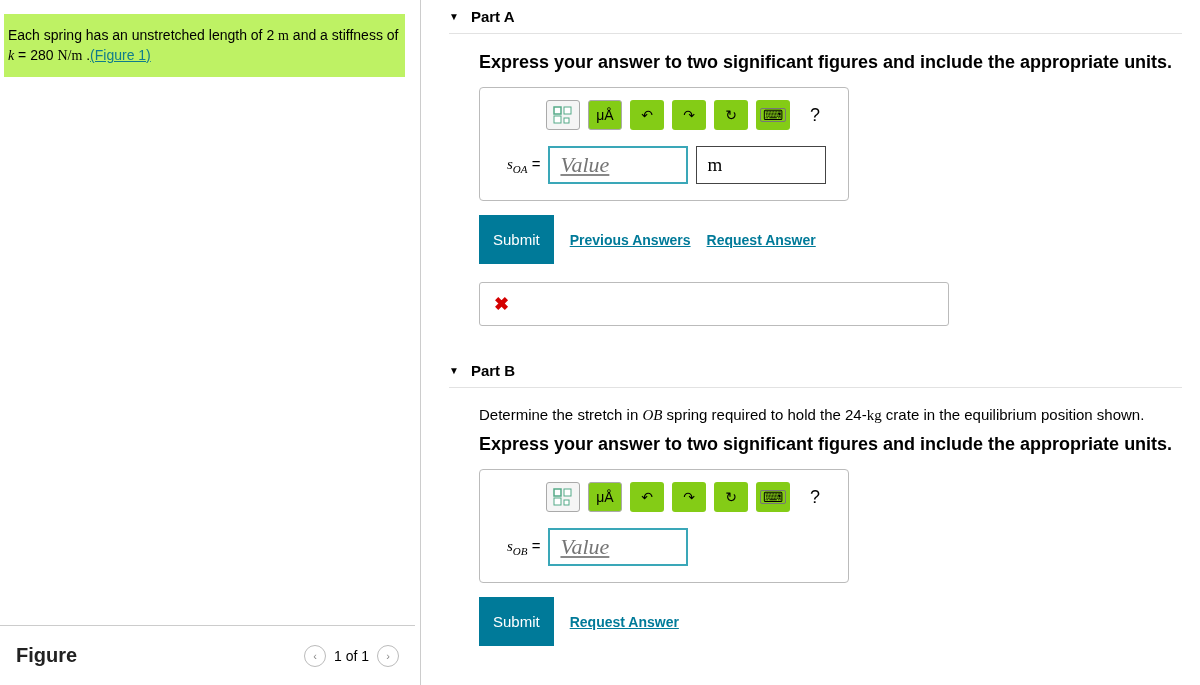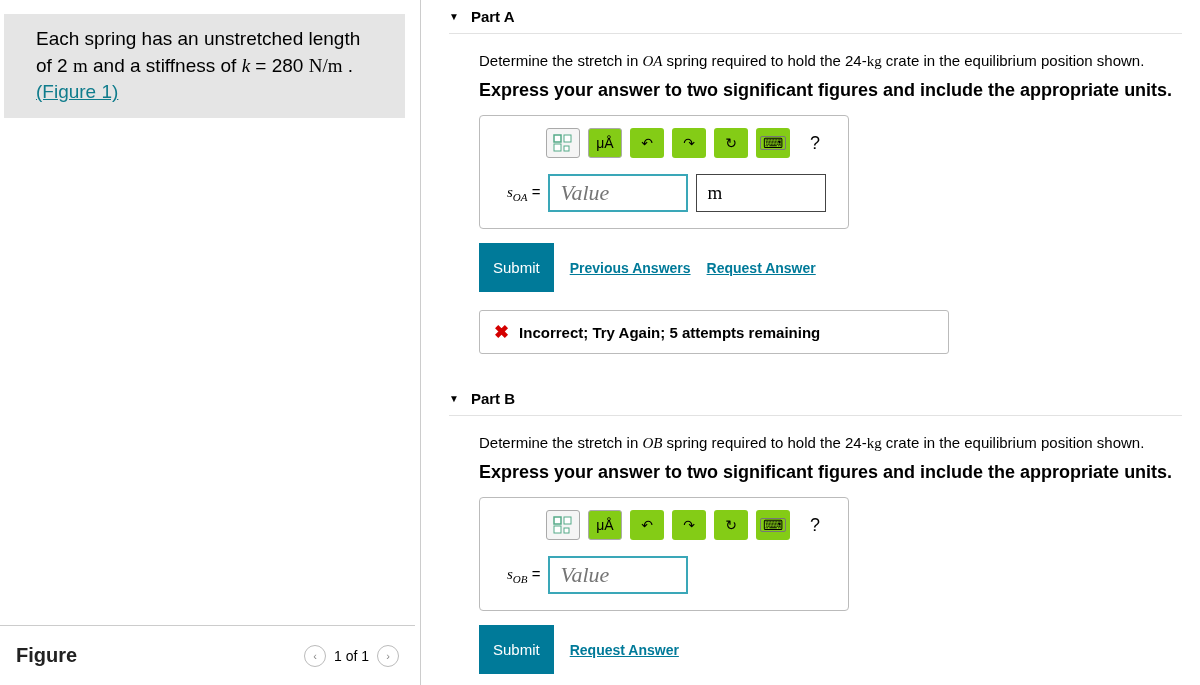--- a/index.html
+++ b/index.html
@@ -15,24 +15,24 @@
     position: relative;
   }
   .left-col {
     position: absolute;
     left: 0;
     top: 0;
     width: 415px;
     height: 100%;
   }
   .problem-box {
-    background: #e5e5e5;
-    padding: 12px 32px;
+    background: #bef264;
+    padding: 12px 4px;
     margin: 14px 10px 0 4px;
-    font-size: 19px;
+    font-size: 14px;
     line-height: 1.4;
   }
   .problem-box .fig-link {
     color: #0f7c8c;
     text-decoration: underline;
   }
   .figure-bar {
     position: absolute;
     left: 0; right: 0; bottom: 0;
     border-top: 1px solid #ccc;
@@ -154,21 +154,21 @@
   .value-input, .units-input {
     border: 2px solid #3aa7b8;
     height: 38px;
     padding: 0 10px;
     font-size: 22px;
     font-style: italic;
     font-family: Georgia, serif;
     color: #888;
     background: #fff;
   }
-  .value-input { width: 140px; }
+  .value-input { width: 140px; text-decoration: underline; }
   .units-input { width: 130px; }
   .units-display {
     border: 1px solid #444;
     height: 38px;
     width: 130px;
     padding: 0 10px;
     font-size: 19px;
     font-family: Georgia, serif;
     display:flex;
     align-items:center;
@@ -246,23 +246,20 @@
 
 <div class="divider"></div>
 
 <div class="right-col">
 
   <div class="part-header">
     <span class="tri">▼</span>
     <span>Part A</span>
   </div>
   <div class="part-body">
-    <div class="prompt">
-      <span>Determine the stretch in </span><span class="serif ital">OA</span><span> spring required to hold the 24-</span><span class="serif">kg</span><span> crate in the equilibrium position shown.</span>
-    </div>
     <div class="instr">Express your answer to two significant figures and include the appropriate units.</div>
 
     <div class="answer-box">
       <div class="toolbar">
         <div class="tool-btn sel tpl-icon">
           <svg viewBox="0 0 20 18">
               <rect x="1" y="1" width="7" height="7" stroke-width="1.5"></rect>
               <rect x="11" y="1" width="7" height="7" fill="#d55" stroke="#d55"></rect>
               <rect x="1" y="10" width="7" height="7" fill="#47a" stroke="#47a"></rect>
               <rect x="11" y="12" width="5" height="5" stroke="#888" stroke-width="1"></rect>
@@ -287,21 +284,20 @@
     </div>
 
     <div class="action-row">
       <button class="submit-btn">Submit</button>
       <span class="link-btn">Previous Answers</span>
       <span class="link-btn">Request Answer</span>
     </div>
 
     <div class="feedback">
       <span class="x-icon">✖</span>
-      <span>Incorrect; Try Again; 5 attempts remaining</span>
     </div>
   </div>
 
   <div class="part-header">
     <span class="tri">▼</span>
     <span>Part B</span>
   </div>
   <div class="part-body">
     <div class="prompt">
       <span>Determine the stretch in </span><span class="serif ital">OB</span><span> spring required to hold the 24-</span><span class="serif">kg</span><span> crate in the equilibrium position shown.</span>

